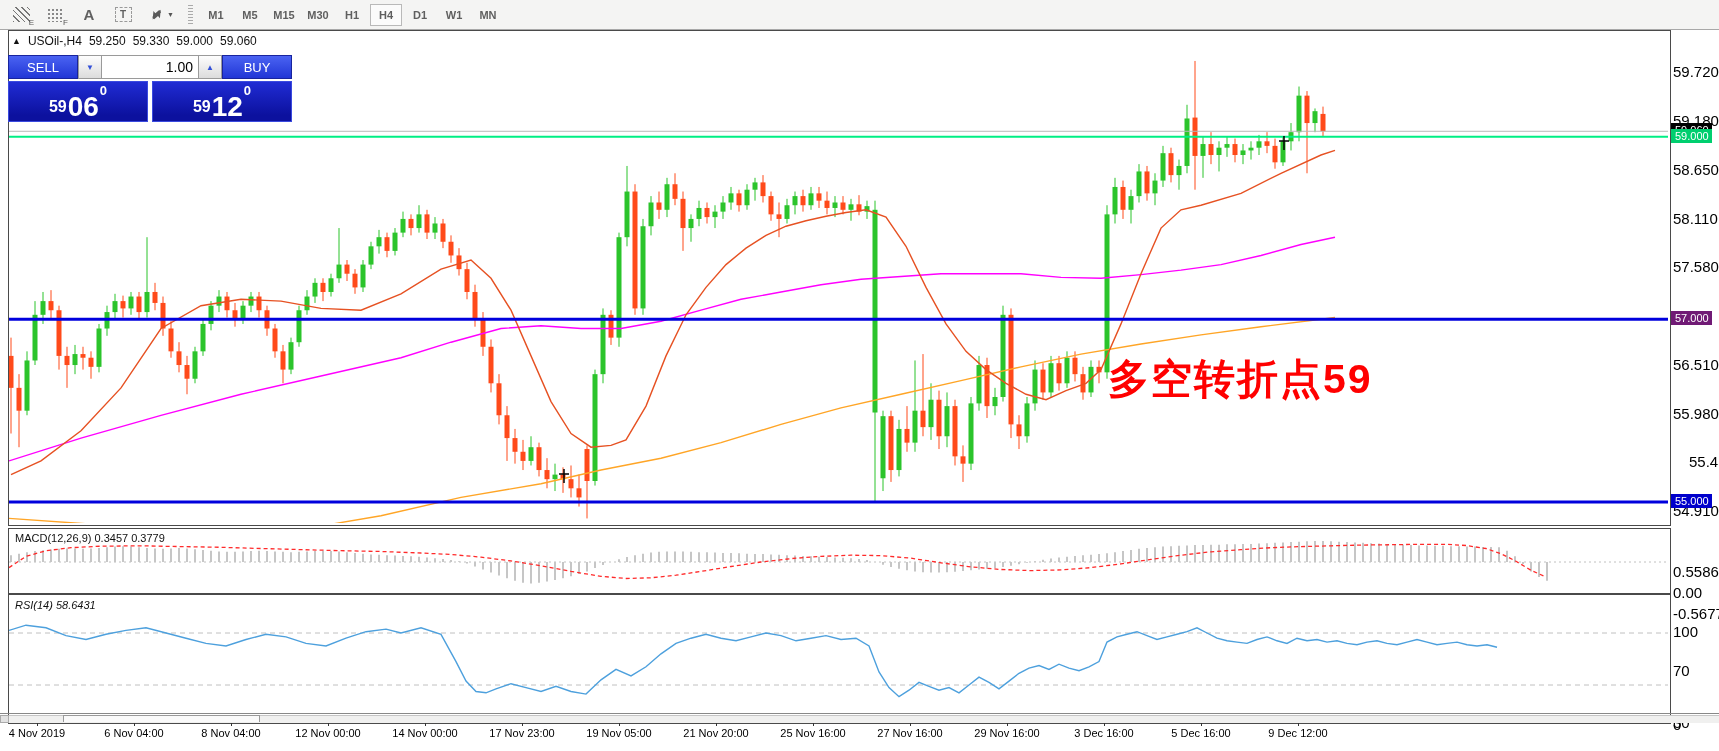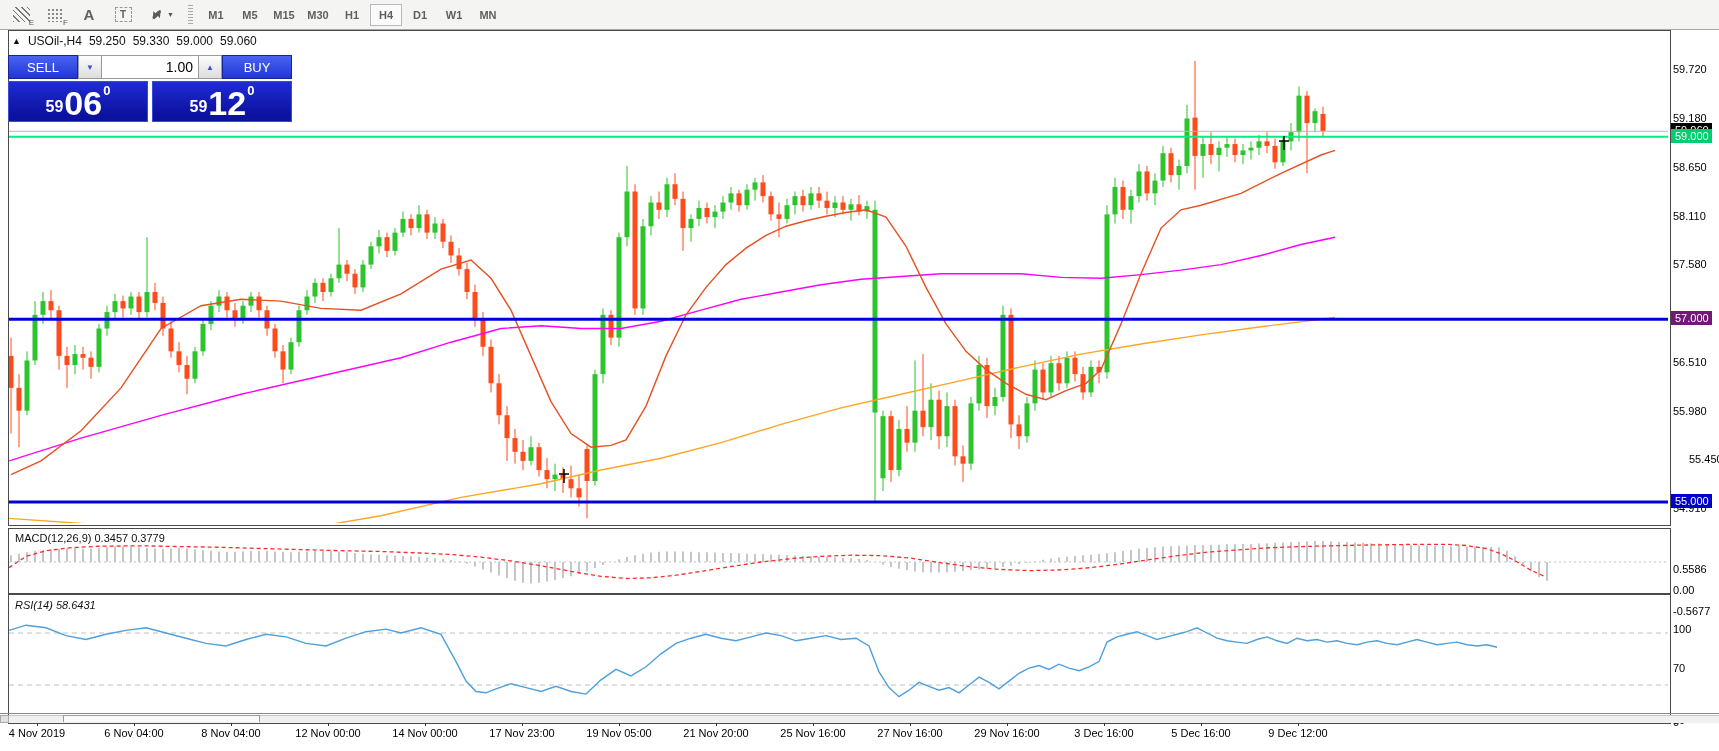--- a/index.html
+++ b/index.html
@@ -28,39 +28,39 @@
   #mainbox{left:8px;top:0;width:1661px;height:494px;}
   #macdbox{left:8px;top:498px;width:1661px;height:64px;}
   #rsibox{left:8px;top:564px;width:1661px;height:128px;}
   .psvg{position:absolute;left:0;top:0;}
   
   #quote{position:absolute;left:12px;top:4px;font-size:12px;color:#111;display:flex;gap:7px;align-items:center;}
   #quote .tri{font-size:9px;}
   
   .indlabel{position:absolute;left:6px;font-size:11px;color:#111;}
   
-  .axlabel{position:absolute;left:1673px;font-size:11px;color:#000;white-space:nowrap;}
+  .axlabel{position:absolute;left:1673px;font-size:15px;color:#000;white-space:nowrap;}
   .badge{position:absolute;left:1671px;font-size:11px;color:#fff;padding:1px 3px 1px 4px;white-space:nowrap;}
   
   .dlabel{position:absolute;font-size:11px;color:#000;transform:translateX(-50%);white-space:nowrap;top:697px;}
   .dtick{position:absolute;width:1px;height:4px;background:#333;top:692px;}
   
   #trade{position:absolute;left:8px;top:25px;width:284px;}
   #trade .row1{display:flex;height:24px;}
   .obtn{width:68px;background:linear-gradient(#4a63f2,#2136d6);border:1px solid #18249e;color:#fff;
         font-size:13px;display:flex;align-items:center;justify-content:center;cursor:default;}
   .spin{width:22px;background:linear-gradient(#fdfdfd,#dcdcdc);border:1px solid #9a9a9a;color:#3350d8;
         font-size:8px;display:flex;align-items:center;justify-content:center;cursor:default;}
   .amount{flex:1;background:#fff;border:1px solid #9a9a9a;border-left:none;border-right:none;
           font-size:14px;color:#000;display:flex;align-items:center;justify-content:flex-end;padding-right:5px;}
   #trade .row2{display:flex;gap:4px;margin-top:2px;height:41px;}
   .pricebox{flex:1;background:linear-gradient(#202cd4 0%,#0c119e 85%);border:1px solid #3a4adf;
             color:#fff;display:flex;align-items:flex-end;justify-content:center;padding-bottom:2px;cursor:default;}
   .pb-small{font-size:16px;font-weight:bold;line-height:1;margin-bottom:4px;}
-  .pb-big{font-size:34px;font-weight:bold;line-height:0.9;margin:0 1px;}
+  .pb-big{font-size:28px;font-weight:bold;line-height:0.9;margin:0 1px;}
   .pb-sup{font-size:13px;font-weight:bold;line-height:1;align-self:flex-start;margin-top:2px;}
   
   #annot{position:absolute;font-size:41px;font-weight:bold;color:#ff0000;letter-spacing:2px;white-space:nowrap;}
   
   #bstrip{position:absolute;left:0;top:713px;width:1719px;height:38px;}
   #bstrip .sep{position:absolute;left:0;top:0;width:1719px;height:1px;background:#888;}
   #bstrip .bar{position:absolute;left:0;top:2px;width:1719px;height:7px;background:#f0f0ef;border-top:1px solid #c5c5c5;}
   #bstrip .tab{position:absolute;left:63px;top:2px;width:195px;height:6px;background:#fafafa;border:1px solid #9a9a9a;border-bottom:none;}
   #bstrip .corner{position:absolute;left:0;top:2px;width:7px;height:6px;background:#e2e2e2;border:1px solid #aaa;}
 </style>
@@ -686,20 +686,21 @@
           <span class="pb-sup">0</span>
         </div>
         <div class="pricebox">
           <span class="pb-small">59</span>
           <span class="pb-big">12</span>
           <span class="pb-sup">0</span>
         </div>
       </div>
     </div>
 
+    <div id="annot" style="left: 1108px; top: 322px; color: rgb(255, 0, 0);">多空转折点59</div>
 
     <div id="paxis">
         <div class="axlabel" style="top: 33px;">59.720</div>
         <div class="axlabel" style="top: 82.3093px;">59.180</div>
         <div class="axlabel" style="top: 130.706px;">58.650</div>
         <div class="axlabel" style="top: 180.015px;">58.110</div>
         <div class="axlabel" style="top: 228.411px;">57.580</div>
         <div class="axlabel" style="top: 326.117px;">56.510</div>
         <div class="axlabel" style="top: 374.513px;">55.980</div>
         <div class="axlabel" style="top: 422.909px; margin-left: 16px;">55.450</div>

